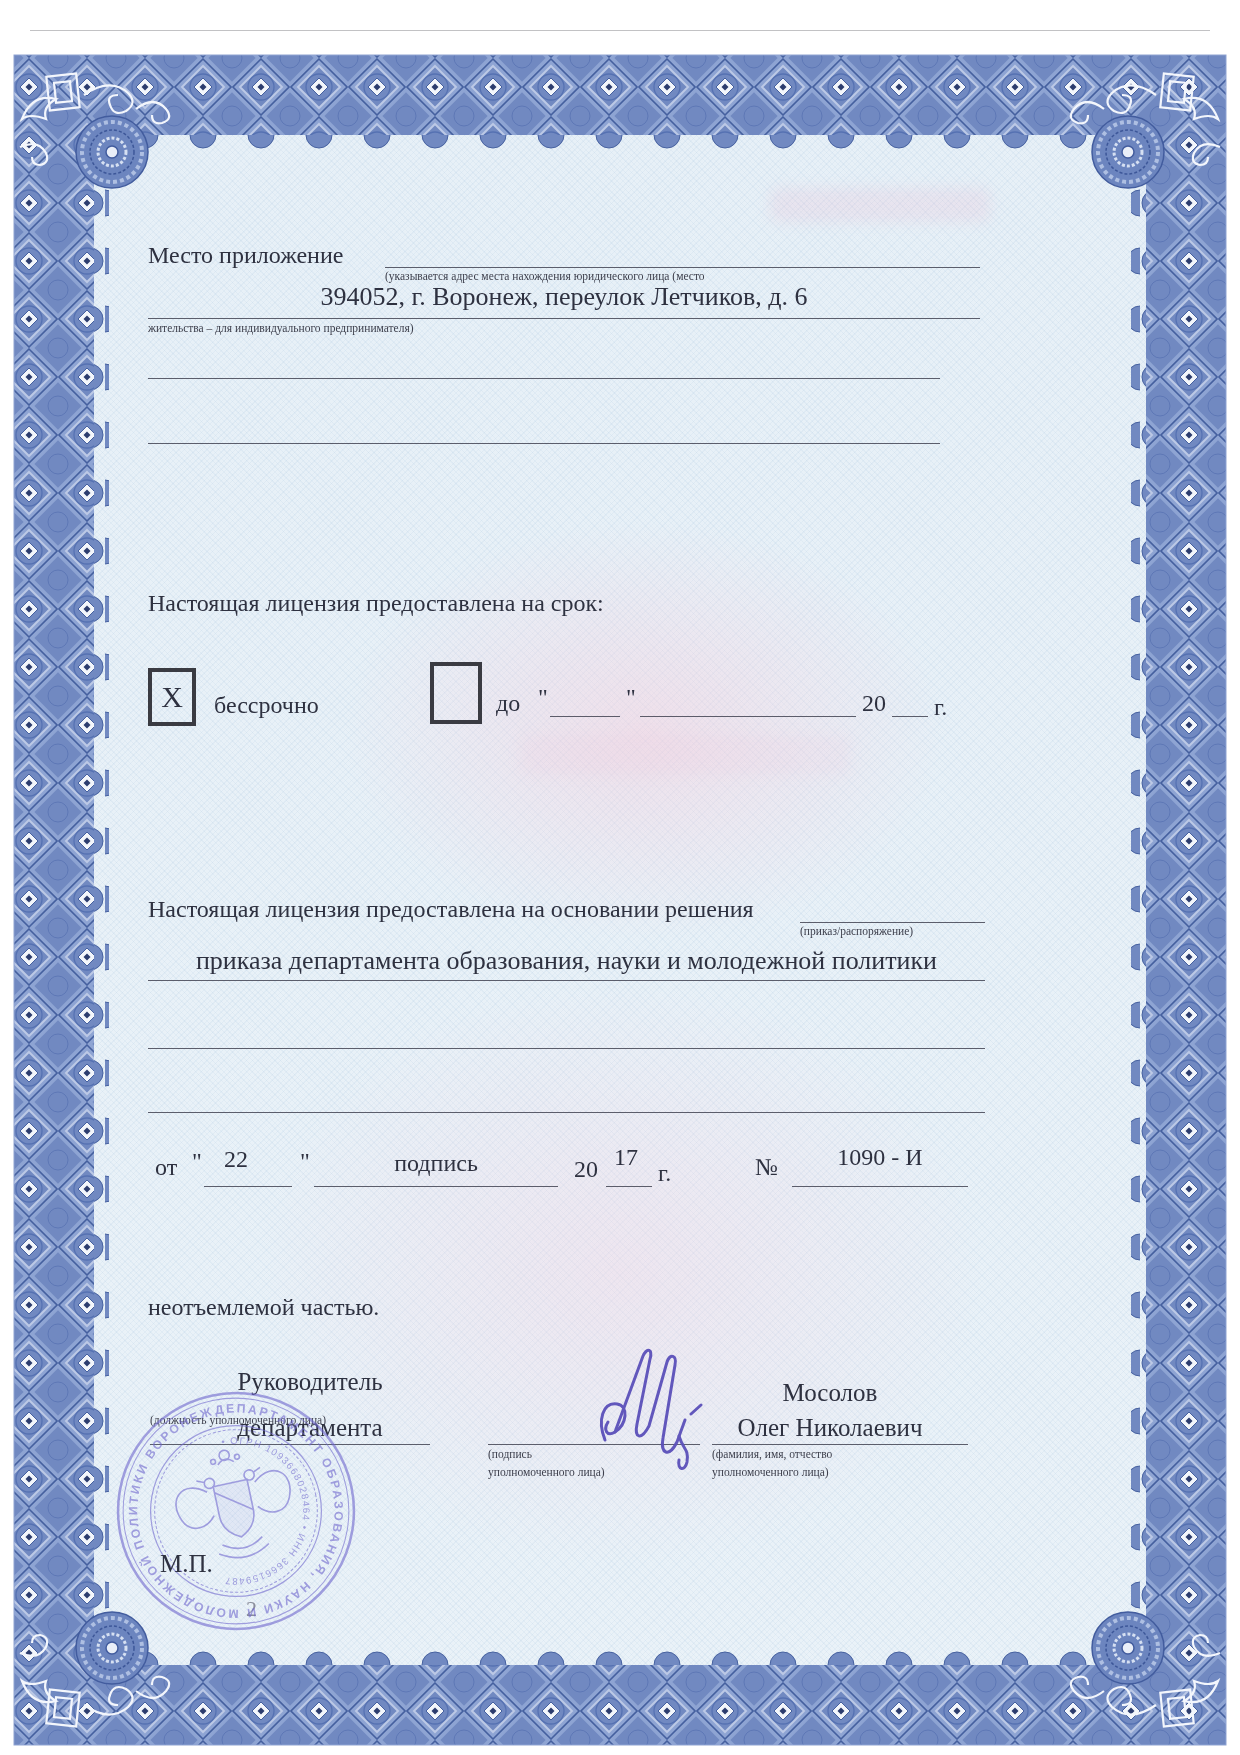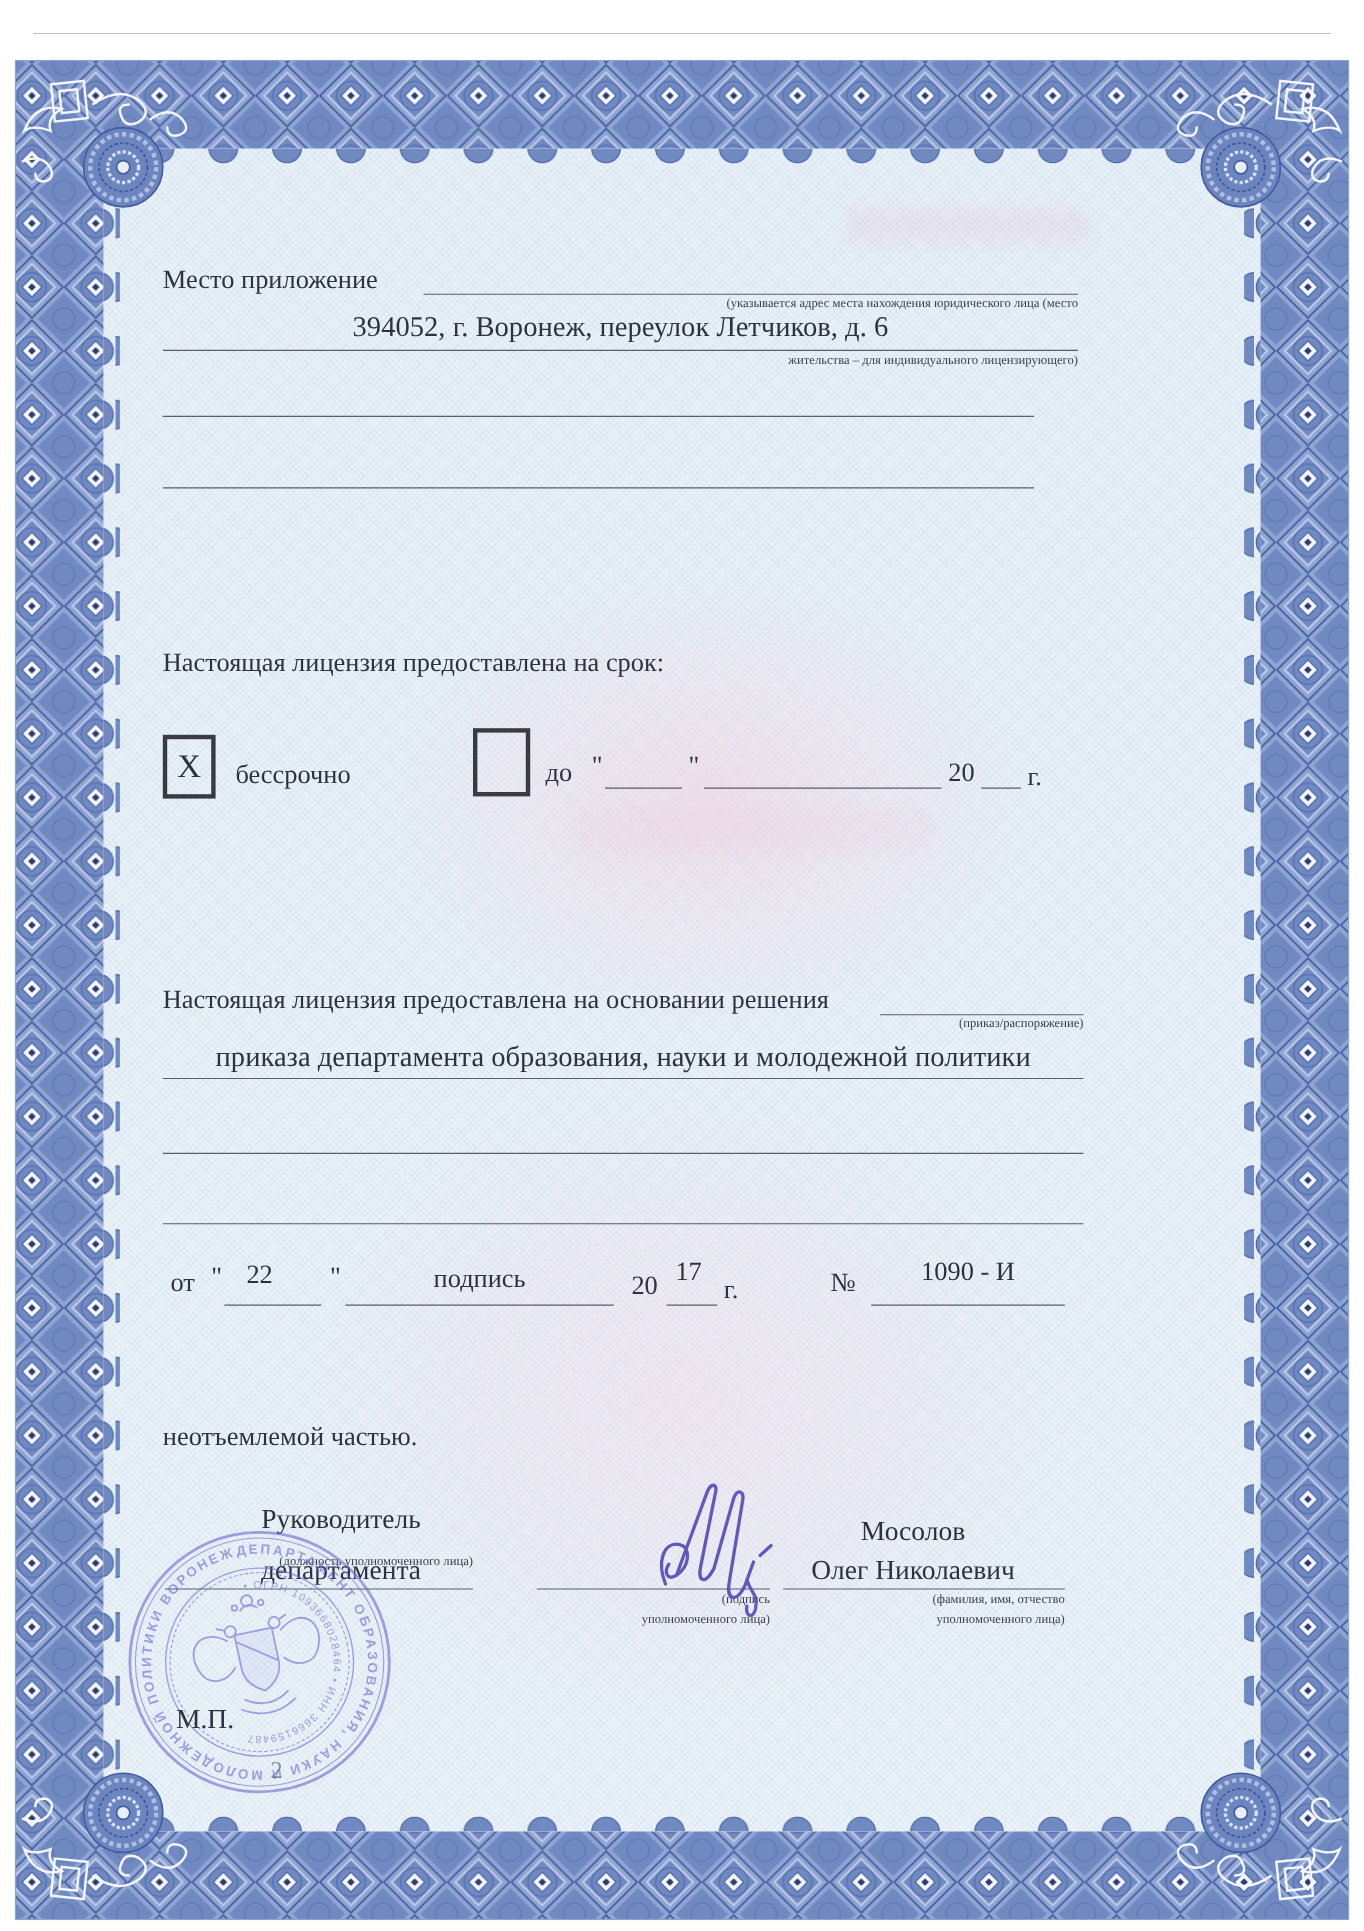--- a/index.html
+++ b/index.html
@@ -12,21 +12,21 @@
        radial-gradient(ellipse 430px 300px at 52% 40%, rgba(246,206,221,0.50), rgba(246,206,221,0) 70%),
        radial-gradient(ellipse 520px 420px at 50% 72%, rgba(246,210,226,0.38), rgba(246,210,226,0) 70%),
        repeating-linear-gradient(45deg, rgba(140,178,212,0.10) 0 1px, rgba(255,255,255,0) 1px 4px),
        repeating-linear-gradient(-45deg, rgba(140,178,212,0.10) 0 1px, rgba(255,255,255,0) 1px 4px),
        linear-gradient(#e7f0f7,#eaf2f8);}
   .ghost{position:absolute;background:rgba(238,170,200,0.16);filter:blur(7px);border-radius:8px;}
   svg.frame{position:absolute;left:0;top:0;}
   .t{position:absolute;color:#2e3140;white-space:nowrap;}
   .main{font-size:24px;}
   .big{font-size:26px;}
-  .hint{position:absolute;font-size:11.5px;color:#3d3f4c;text-align:right;white-space:nowrap;}
+  .hint{position:absolute;font-size:11.5px;color:#3d3f4c;text-align:left;white-space:nowrap;}
   .hline{position:absolute;height:0;border-bottom:1.5px solid rgba(56,58,72,0.8);}
   .thin{border-bottom-width:1.2px;}
   .ctr{text-align:center;}
   .cbx{position:absolute;border:4px solid #3a3b42;display:flex;align-items:center;justify-content:center;
        font-size:30px;color:#2e3140;background:transparent;}
   .just{white-space:normal;text-align:justify;text-align-last:justify;}
   .pageno{position:absolute;font-size:22px;color:#7c7e8c;opacity:0.85;}
   svg.stamp{position:absolute;filter:blur(0.3px);}
   svg.signature{position:absolute;}
 </style>
@@ -101,21 +101,21 @@
     <use href="#cornOrn" transform="translate(1226,55) scale(-1,1)"></use>
     <use href="#cornOrn" transform="translate(14,1745) scale(1,-1)"></use>
     <use href="#cornOrn" transform="translate(1226,1745) scale(-1,-1)"></use>
   </svg>
 
   <div class="t main" style="left:148px;top:242px;">Место приложение</div>
   <div class="hline" style="left:385px;top:267px;width:595px;"></div>
   <div class="hint" style="left:385px;top:270px;width:595px;">(указывается адрес места нахождения  юридического лица (место</div>
   <div class="t big ctr" style="left:148px;top:282px;width:832px;">394052, г. Воронеж, переулок Летчиков, д. 6</div>
   <div class="hline" style="left:148px;top:318px;width:832px;"></div>
-  <div class="hint" style="left:148px;top:322px;width:832px;">жительства – для индивидуального лицензирующего)</div>
+  <div class="hint" style="left:148px;top:322px;width:832px;">жительства – для индивидуального предпринимателя)</div>
   <div class="hline thin" style="left:148px;top:378px;width:792px;"></div>
   <div class="hline thin" style="left:148px;top:443px;width:792px;"></div>
 
   <div class="t main" style="left:148px;top:590px;">Настоящая лицензия предоставлена на срок:</div>
   <div class="cbx" style="left:148px;top:668px;width:40px;height:50px;">
     <span>X</span>
   </div>
   <div class="t main" style="left:214px;top:692px;">бессрочно</div>
   <div class="cbx" style="left:430px;top:662px;width:44px;height:54px;"></div>
   <div class="t main" style="left:496px;top:690px;">до</div>

